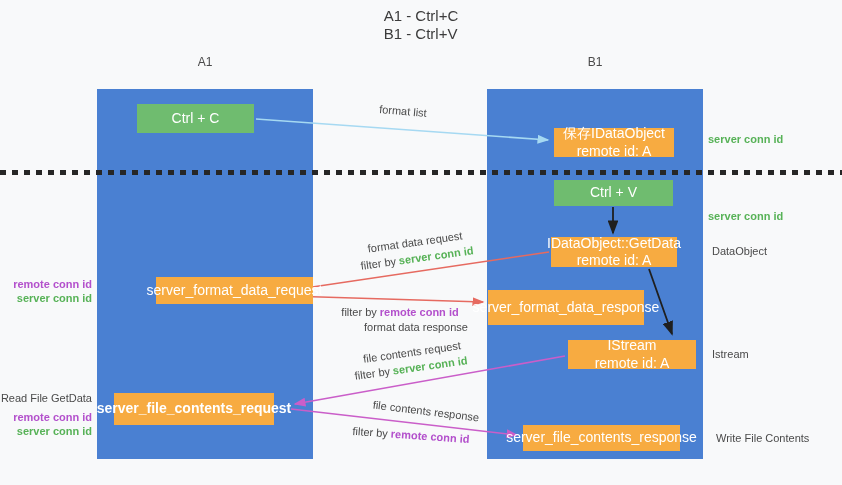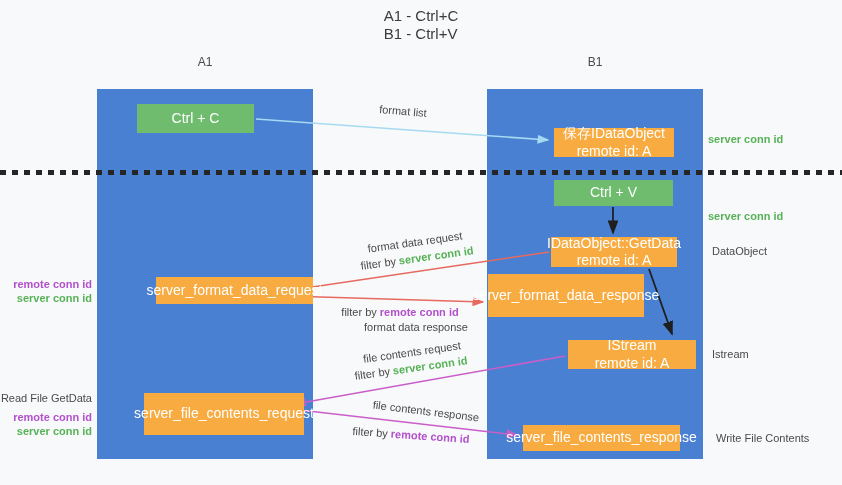--- a/index.html
+++ b/index.html
@@ -98,28 +98,28 @@
   <div class="node green" style="left:554px; top:180px; width:119px; height:26px;">
     <div>Ctrl + V</div>
   </div>
   <div class="node orange" style="left:551px; top:237px; width:126px; height:30px;">
     <div>IDataObject::GetData</div>
     <div>remote id: A</div>
   </div>
   <div class="node orange" style="left:140px; top:277px; width:157px; height:27px;margin-left:16px;">
     <div>server_format_data_request</div>
   </div>
-  <div class="node orange" style="left:488px; top:274px; width:156px; height:43px;">
+  <div class="node orange" style="left:488px; top:290px; width:156px; height:35px;">
     <div>server_format_data_response</div>
   </div>
   <div class="node orange" style="left:568px; top:340px; width:128px; height:29px;">
     <div>IStream</div>
     <div>remote id: A</div>
   </div>
-  <div class="node orange" style="left:144px; top:393px; width:160px; height:42px;">
+  <div class="node orange" style="left:114px; top:393px; width:160px; height:32px;font-weight:bold;">
     <div>server_file_contents_request</div>
   </div>
   <div class="node orange" style="left:523px; top:425px; width:157px; height:26px;">
     <div>server_file_contents_response</div>
   </div>
 
   <div class="lbl ctr" style="left:403px; top:105px; transform:translateX(-50%) rotate(5deg);">format list</div>
 
   <div class="lbl ctr" style="left:415px; top:236px; transform:translateX(-50%) rotate(-8deg);">format data request</div>
   <div class="lbl ctr" style="left:417px; top:252px; transform:translateX(-50%) rotate(-8deg);">

